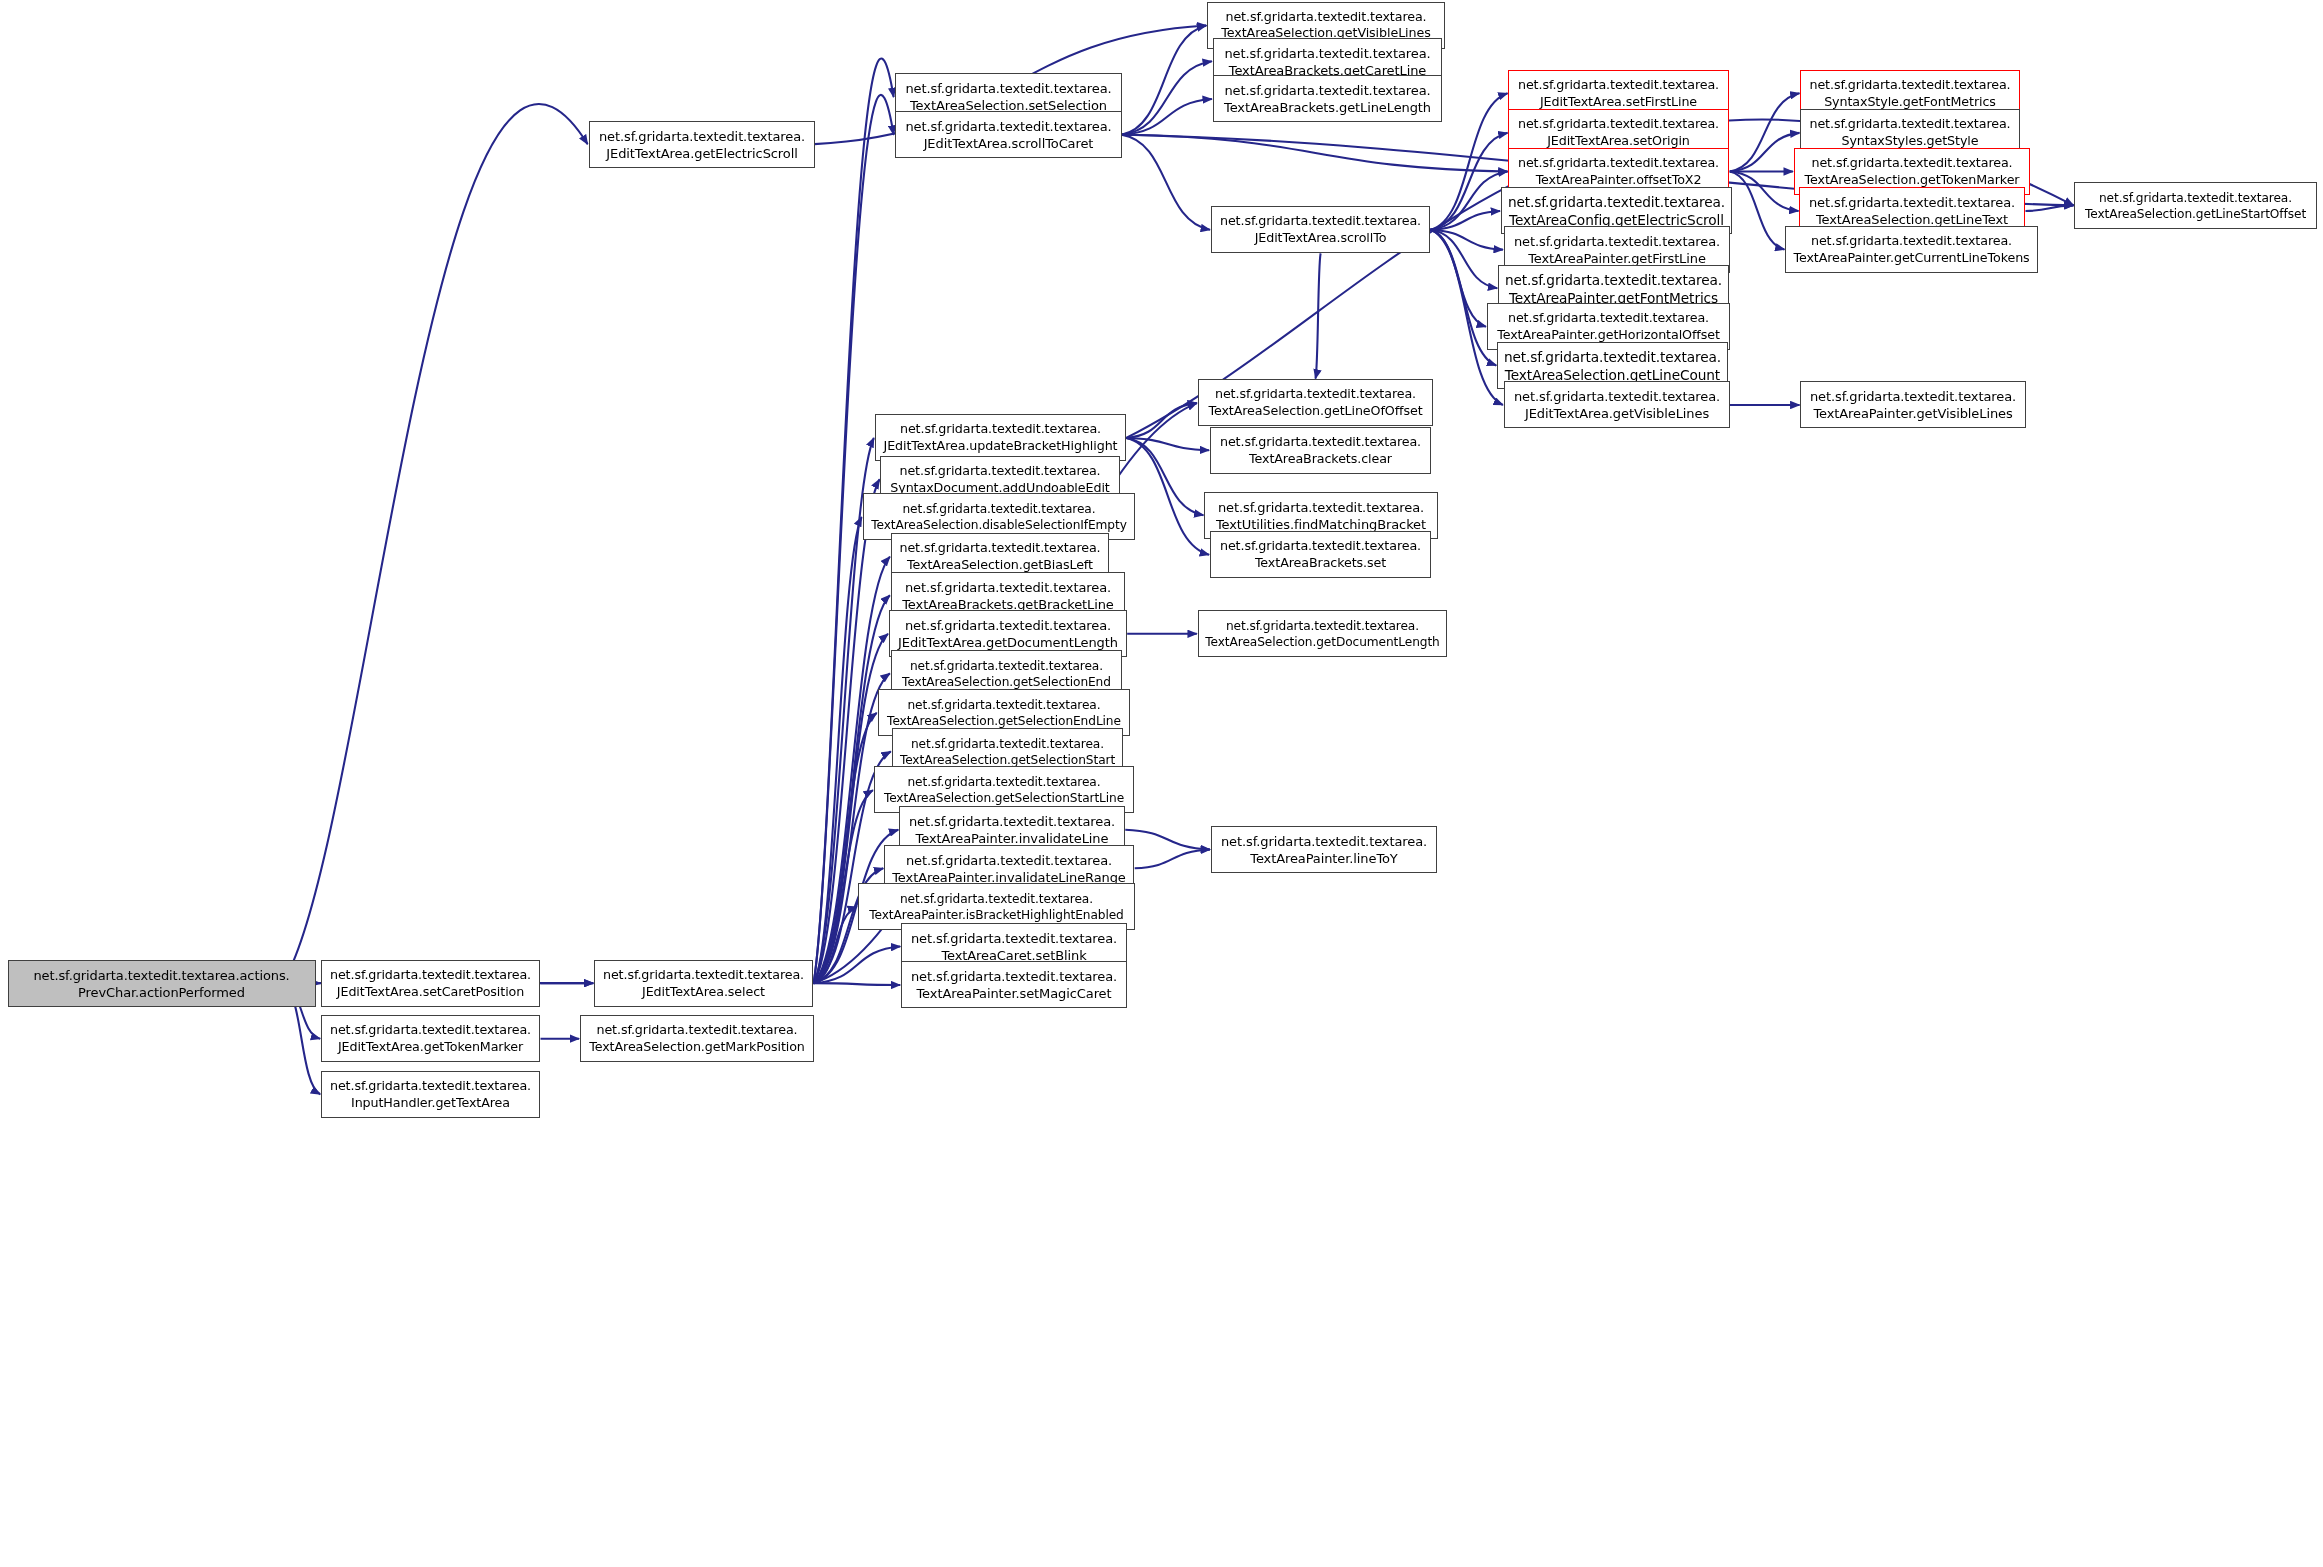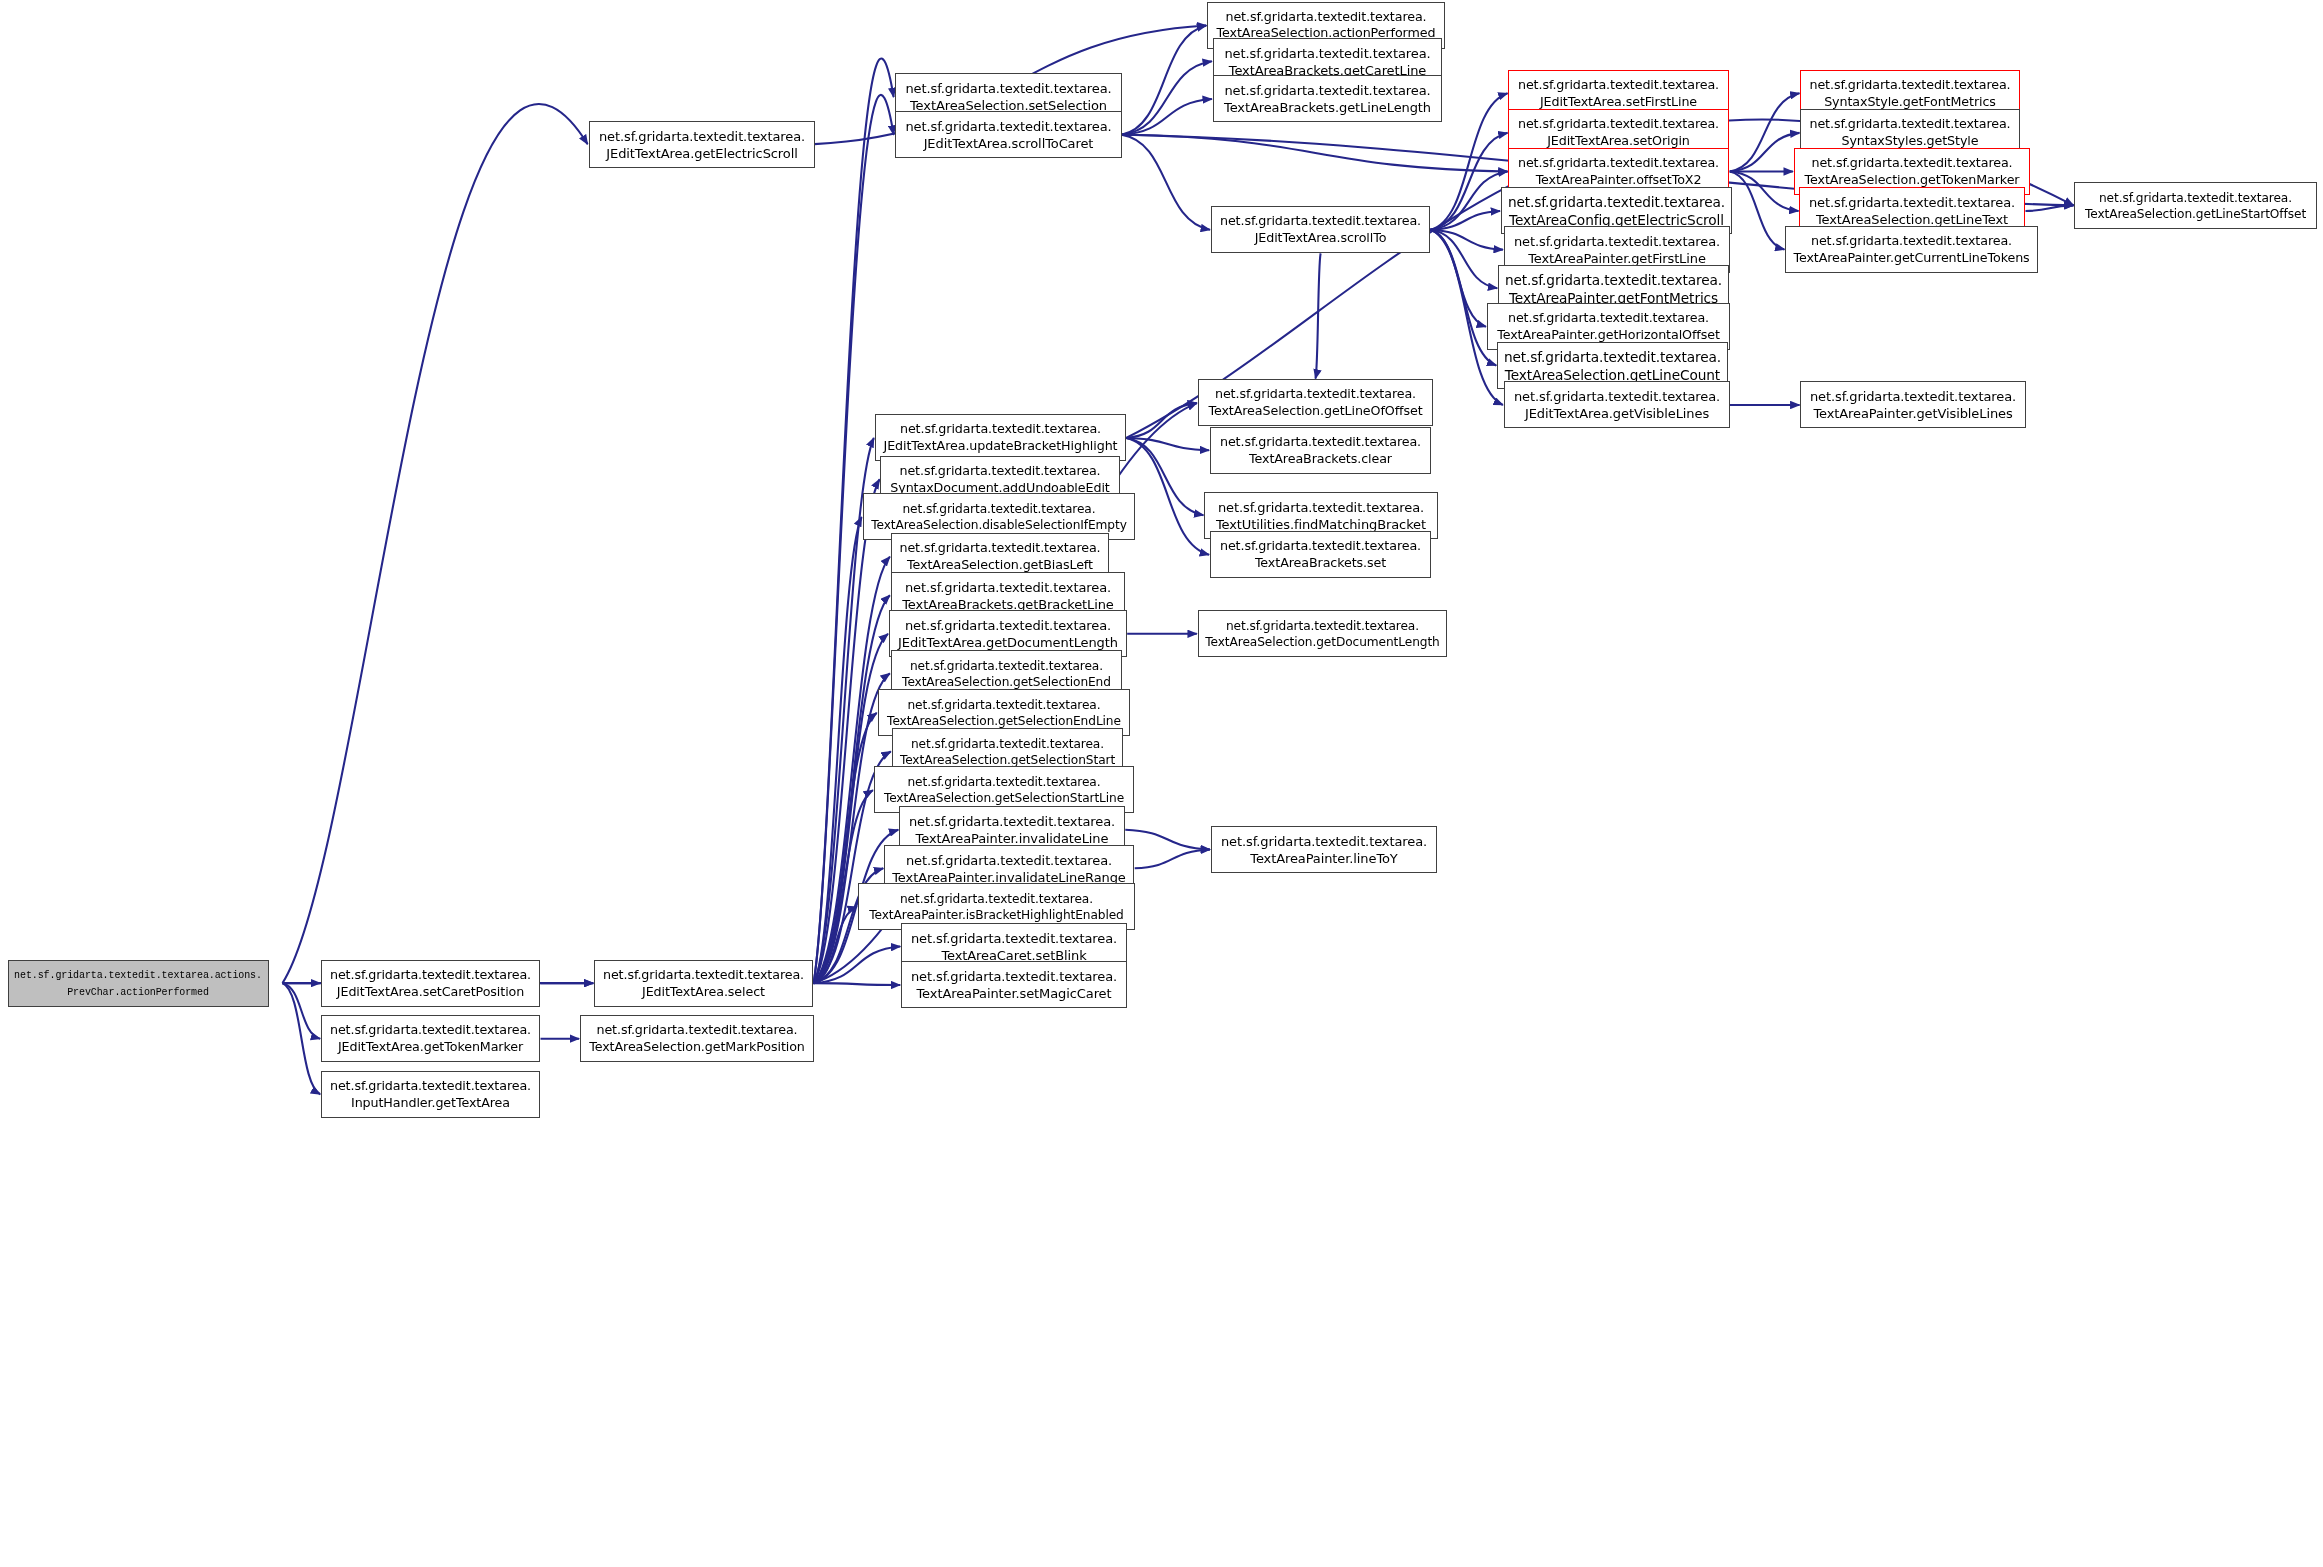--- a/index.html
+++ b/index.html
@@ -110,21 +110,21 @@
         <path d="M1196,465 C1244.4,466.04 1235.6,476.7 1284,478" marker-end="url(#arrow)"></path>
         <path d="M1196,465 C1241.1,471.56 1232.9,538.8 1278,547" marker-end="url(#arrow)"></path>
         <path d="M1196,465 C1244.4,474.92 1235.6,576.6 1284,589" marker-end="url(#arrow)"></path>
         <path d="M1196,465 C1477.68,322 1699,-42 2202,218" marker-end="url(#arrow)"></path>
         <path d="M1197,673 C1237.7,673 1230.3,673 1271,673" marker-end="url(#arrow)"></path>
         <path d="M1195,881 C1244.5,882.68 1235.5,899.9 1285,902" marker-end="url(#arrow)"></path>
         <path d="M1205,922 C1249,920.4 1241,904 1285,902" marker-end="url(#arrow)"></path>
         <path d="M1191,143 C1533.0911609050768,149 1859.9088390949232,210.5 2202,218" marker-end="url(#arrow)"></path>
       </g>
   </svg>
-<div class="node root" style="left: 7.5px; top: 960px; width: 261px; height: 47px; font-size: 10px; line-height: 17px; font-family: Liberation Mono, monospace;">
+<div class="node root" style="left: 7.5px; top: 960px; width: 308px; height: 47px; font-size: 13px; line-height: 17px;">
       <span class="ln">net.sf.gridarta.textedit.textarea.actions.</span>
       <span class="ln">PrevChar.actionPerformed</span>
     </div>
     <div class="node" style="left: 321px; top: 960px; width: 219px; height: 47px; font-size: 12.7px; line-height: 16.5px;">
       <span class="ln">net.sf.gridarta.textedit.textarea.</span>
       <span class="ln">JEditTextArea.setCaretPosition</span>
     </div>
     <div class="node" style="left: 321px; top: 1015px; width: 219px; height: 47px; font-size: 12.7px; line-height: 16.5px;">
       <span class="ln">net.sf.gridarta.textedit.textarea.</span>
       <span class="ln">JEditTextArea.getTokenMarker</span>
@@ -148,21 +148,21 @@
     <div class="node" style="left: 895px; top: 73px; width: 227px; height: 47px; font-size: 13px; line-height: 17px;">
       <span class="ln">net.sf.gridarta.textedit.textarea.</span>
       <span class="ln">TextAreaSelection.setSelection</span>
     </div>
     <div class="node" style="left: 895px; top: 111px; width: 227px; height: 47px; font-size: 13px; line-height: 17px;">
       <span class="ln">net.sf.gridarta.textedit.textarea.</span>
       <span class="ln">JEditTextArea.scrollToCaret</span>
     </div>
     <div class="node" style="left: 1207px; top: 1.9px; width: 238px; height: 47px; font-size: 12.7px; line-height: 16.5px;">
       <span class="ln">net.sf.gridarta.textedit.textarea.</span>
-      <span class="ln">TextAreaSelection.actionPerformed</span>
+      <span class="ln">TextAreaSelection.getVisibleLines</span>
     </div>
     <div class="node" style="left: 1213px; top: 38px; width: 229px; height: 47px; font-size: 13px; line-height: 17px;">
       <span class="ln">net.sf.gridarta.textedit.textarea.</span>
       <span class="ln">TextAreaBrackets.getCaretLine</span>
     </div>
     <div class="node" style="left: 1213px; top: 75px; width: 229px; height: 47px; font-size: 13px; line-height: 17px;">
       <span class="ln">net.sf.gridarta.textedit.textarea.</span>
       <span class="ln">TextAreaBrackets.getLineLength</span>
     </div>
     <div class="node" style="left: 1211px; top: 206px; width: 219px; height: 47px; font-size: 12.7px; line-height: 16.5px;">

